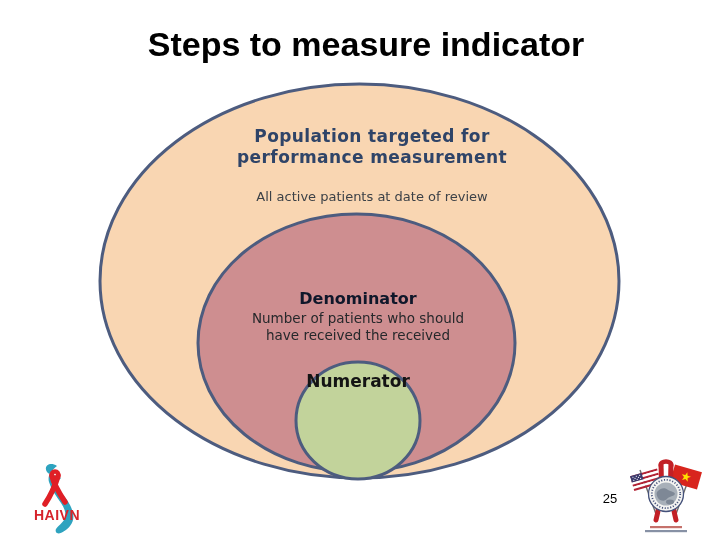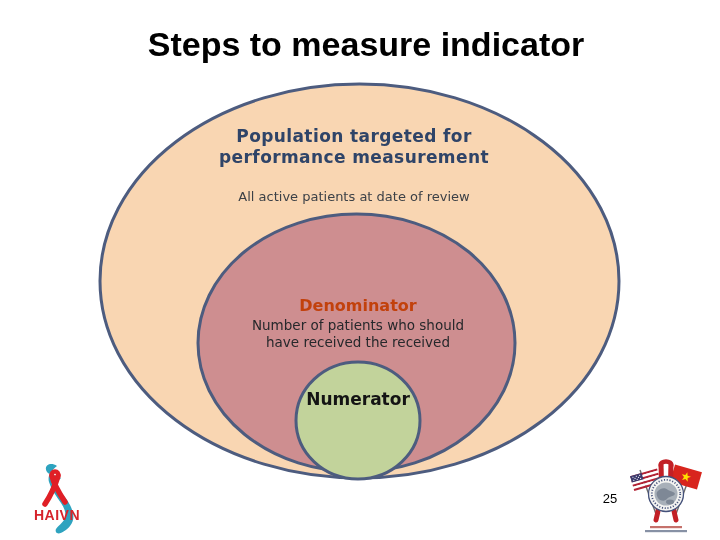--- a/index.html
+++ b/index.html
@@ -3,27 +3,27 @@
 <meta charset="utf-8">
 <style>
   html,body{margin:0;padding:0;background:#fff;}
   .slide{position:relative;width:720px;height:540px;background:#fff;overflow:hidden;
          font-family:"DejaVu Sans",sans-serif;}
   .title{position:absolute;left:6px;top:26px;width:720px;margin:0;text-align:center;
          font-family:"Liberation Sans",sans-serif;font-weight:bold;font-size:34px;
          line-height:36px;color:#000;}
   .venn{position:absolute;left:0;top:0;}
   .txt{position:absolute;text-align:center;}
-  .outer-txt{left:218px;top:126px;width:272px;}
+  .outer-txt{left:236px;top:126px;width:272px;}
   .outer-heading{font-weight:bold;font-size:17px;line-height:21px;color:#2F4468;letter-spacing:.4px;}
   .outer-sub{margin-top:20px;font-size:13px;line-height:17px;color:#3C4147;}
   .denom-txt{left:241px;top:289px;width:234px;}
-  .denom-heading{font-weight:bold;font-size:16px;line-height:19px;color:#c2410c;margin-top:7px;}
+  .denom-heading{font-weight:bold;font-size:16px;line-height:19px;color:#0f172a;}
   .denom-sub{margin-top:2px;font-size:13.5px;line-height:17px;color:#26282B;}
-  .numer-txt{left:287px;top:371px;width:142px;margin-top:18px;}
+  .numer-txt{left:287px;top:371px;width:142px;}
   .numer-heading{font-weight:bold;font-size:17px;line-height:21px;color:#141414;}
   .numer-sub{margin-top:2px;font-size:13.5px;line-height:15.5px;color:#26282B;}
   .haivn{position:absolute;left:24px;top:458px;width:66px;height:82px;}
   .haivn-label{position:absolute;left:0;top:49px;width:66px;text-align:center;
                font-family:"Liberation Sans",sans-serif;font-weight:bold;font-size:14px;
                color:#D6232B;letter-spacing:.5px;}
   .partner{position:absolute;left:626px;top:456px;}
   .page-num{position:absolute;left:592px;top:491px;width:36px;text-align:center;
             font-family:"Liberation Sans",sans-serif;font-size:13px;color:#000;}
 </style>

